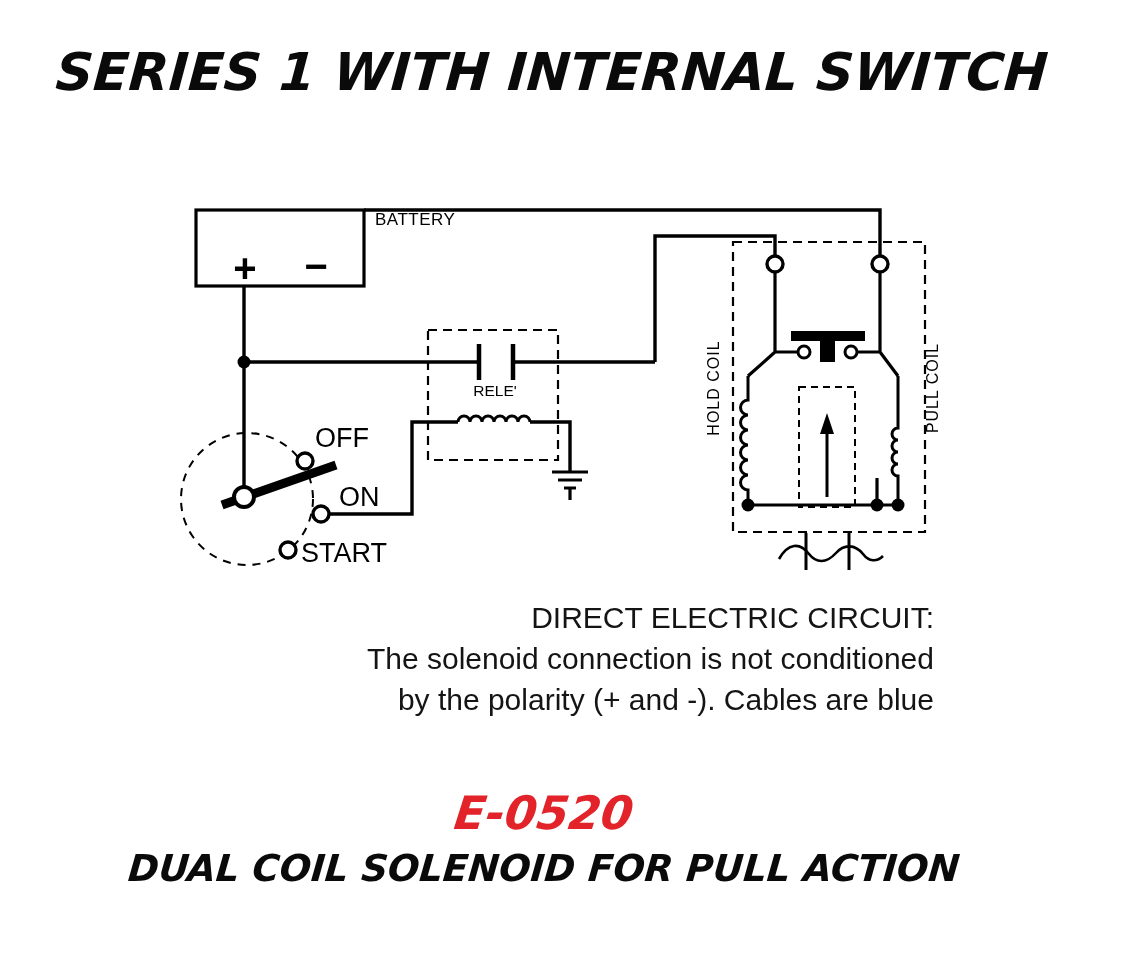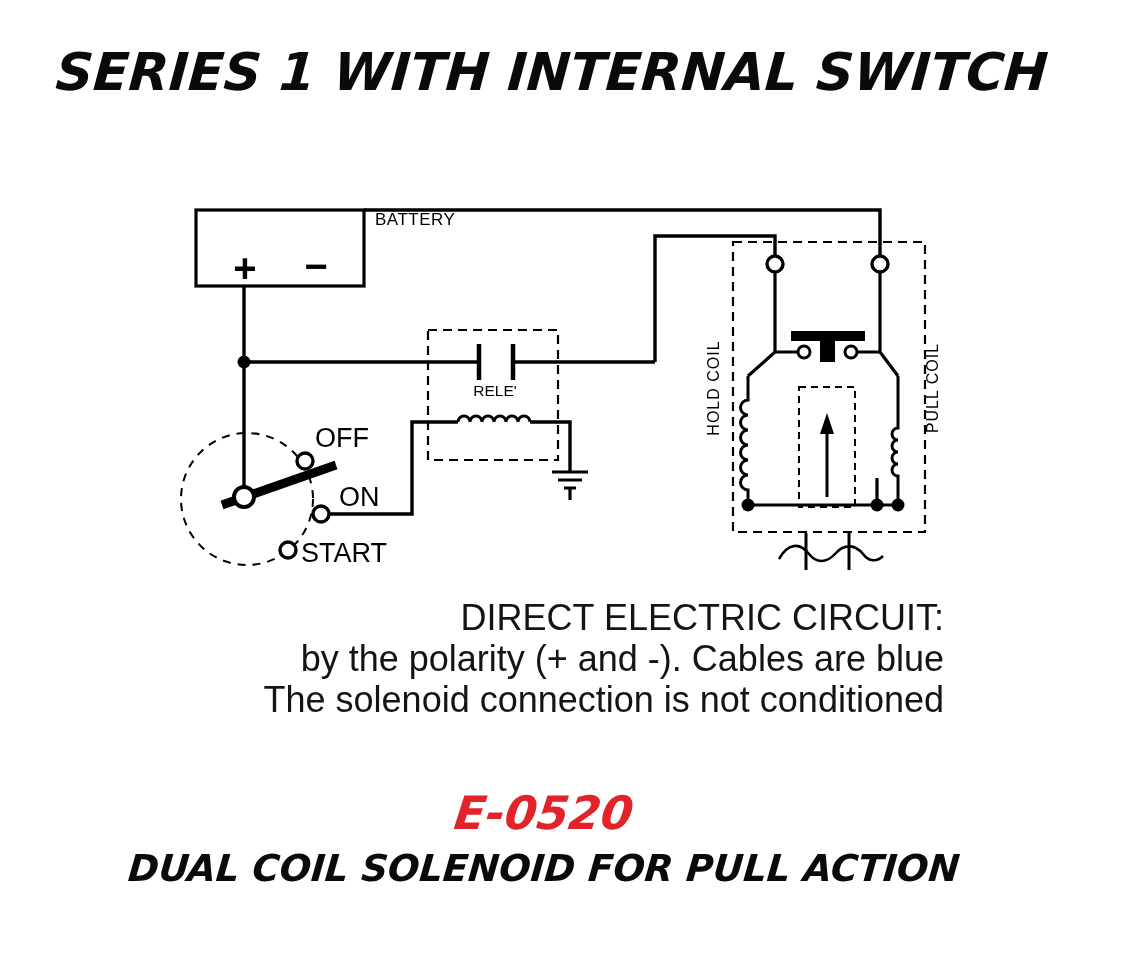--- a/index.html
+++ b/index.html
@@ -14,22 +14,22 @@
     text-align:center;
     font-family:"DejaVu Sans", sans-serif;
     font-size:52px; font-weight:bold; font-style:italic;
     letter-spacing:0px; color:#0a0a0a;
     transform:skewX(-4deg);
     white-space:nowrap;
   }
   .diagram-svg { position:absolute; left:0; top:0; }
   .diagram-svg text { font-family:"Liberation Sans", sans-serif; fill:#000; }
   .note {
-    position:absolute; top:597px; right:184px;
-    text-align:right; font-size:36px; line-height:41px; color:#141414;
+    position:absolute; top:597px; right:194px;
+    text-align:right; font-size:30px; line-height:41px; color:#141414;
     white-space:nowrap;
   }
   .footer {
     position:absolute; left:0; top:786px; width:1088px; text-align:center;
   }
   .part-number {
     font-family:"DejaVu Sans", sans-serif;
     font-size:46px; font-weight:bold; font-style:italic;
     color:#e2232a; transform:skewX(-7deg);
     line-height:54px;
@@ -129,22 +129,22 @@
       <path d="M 806 533 V 570 M 849 533 V 570" fill="none" stroke="#000" stroke-width="3"></path>
       <path d="M 779 559 c 9 -16 21 -17 30 -5 c 7 9 17 10 27 -1 c 8 -9 19 -9 27 1 c 6 8 14 8 20 2" fill="none" stroke="#000" stroke-width="2.6"></path>
 
       <text x="719" y="388" transform="rotate(-90 719 388)" text-anchor="middle" font-size="16" letter-spacing="1">HOLD COIL</text>
       <text x="938" y="388" transform="rotate(-90 938 388)" text-anchor="middle" font-size="16" letter-spacing="1">PULL COIL</text>
     </g>
   </svg>
 
   <div class="note">
     <div>DIRECT ELECTRIC CIRCUIT:</div>
+    <div>The solenoid connection is not conditioned</div>
     <div>by the polarity (+ and -). Cables are blue</div>
-    <div>The solenoid connection is not conditioned</div>
   </div>
 
   <div class="footer">
     <div class="part-number">E-0520</div>
     <div class="subtitle">DUAL COIL SOLENOID FOR PULL ACTION</div>
   </div>
 
 </div>
 
 </body></html>

